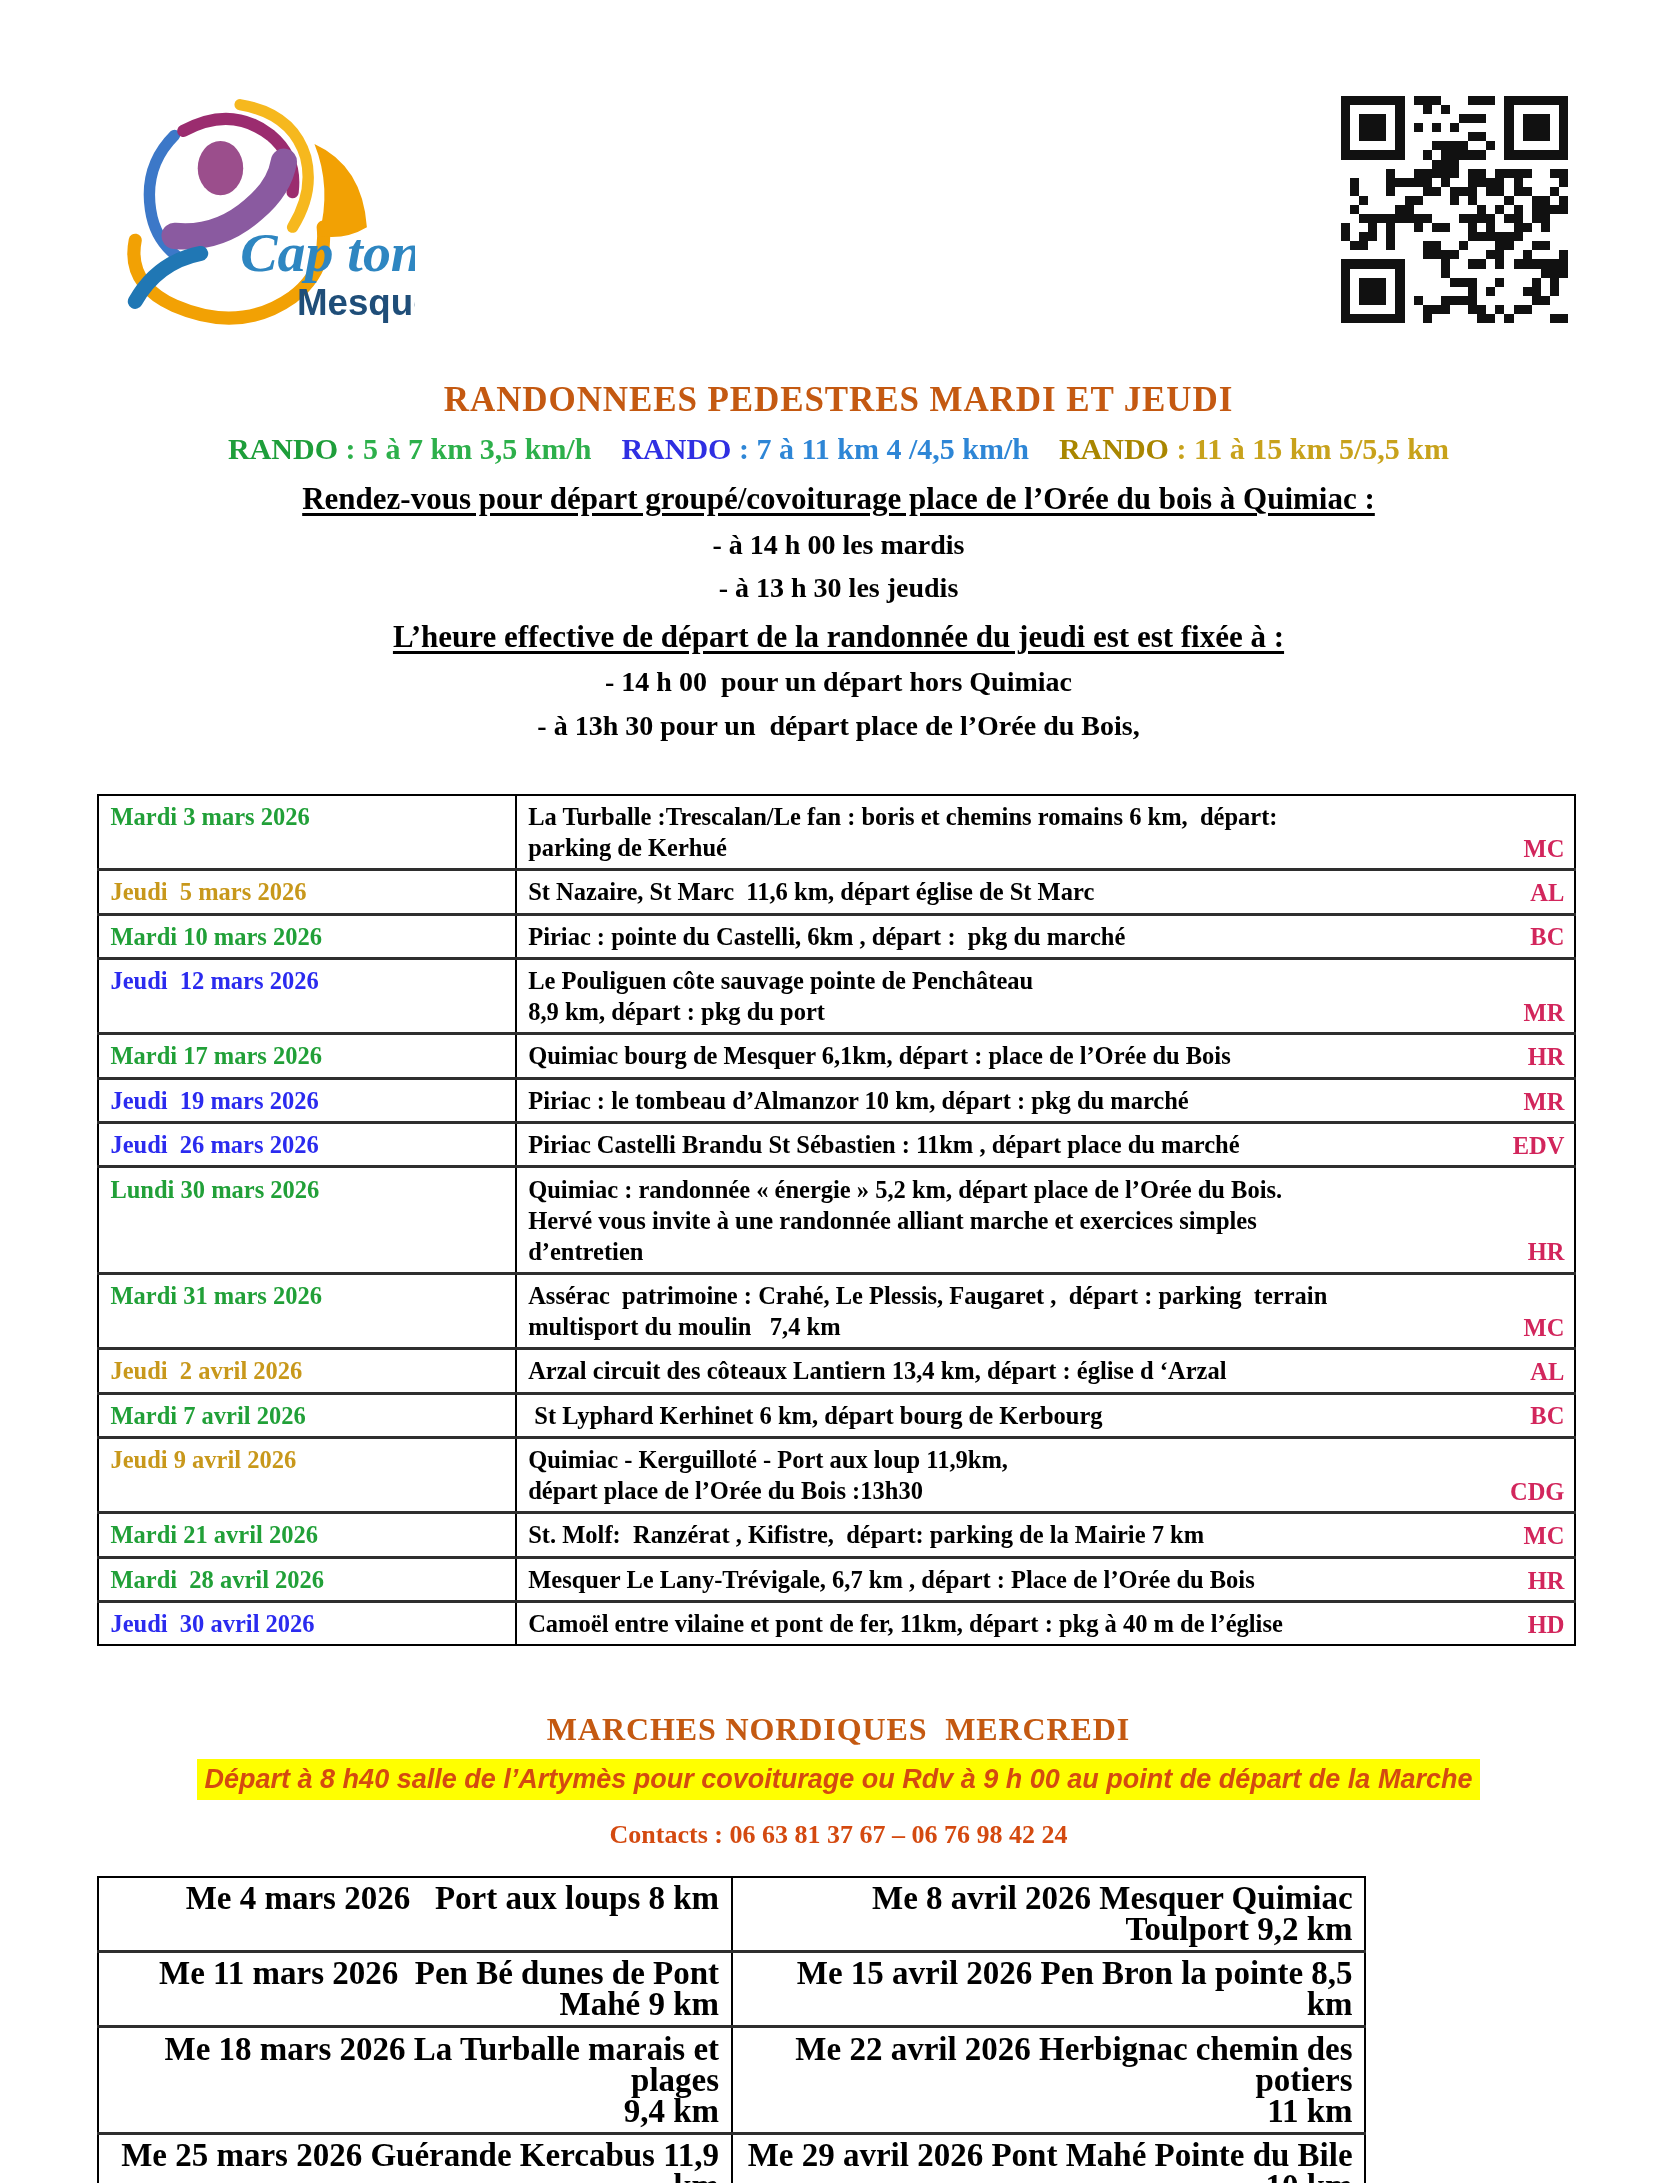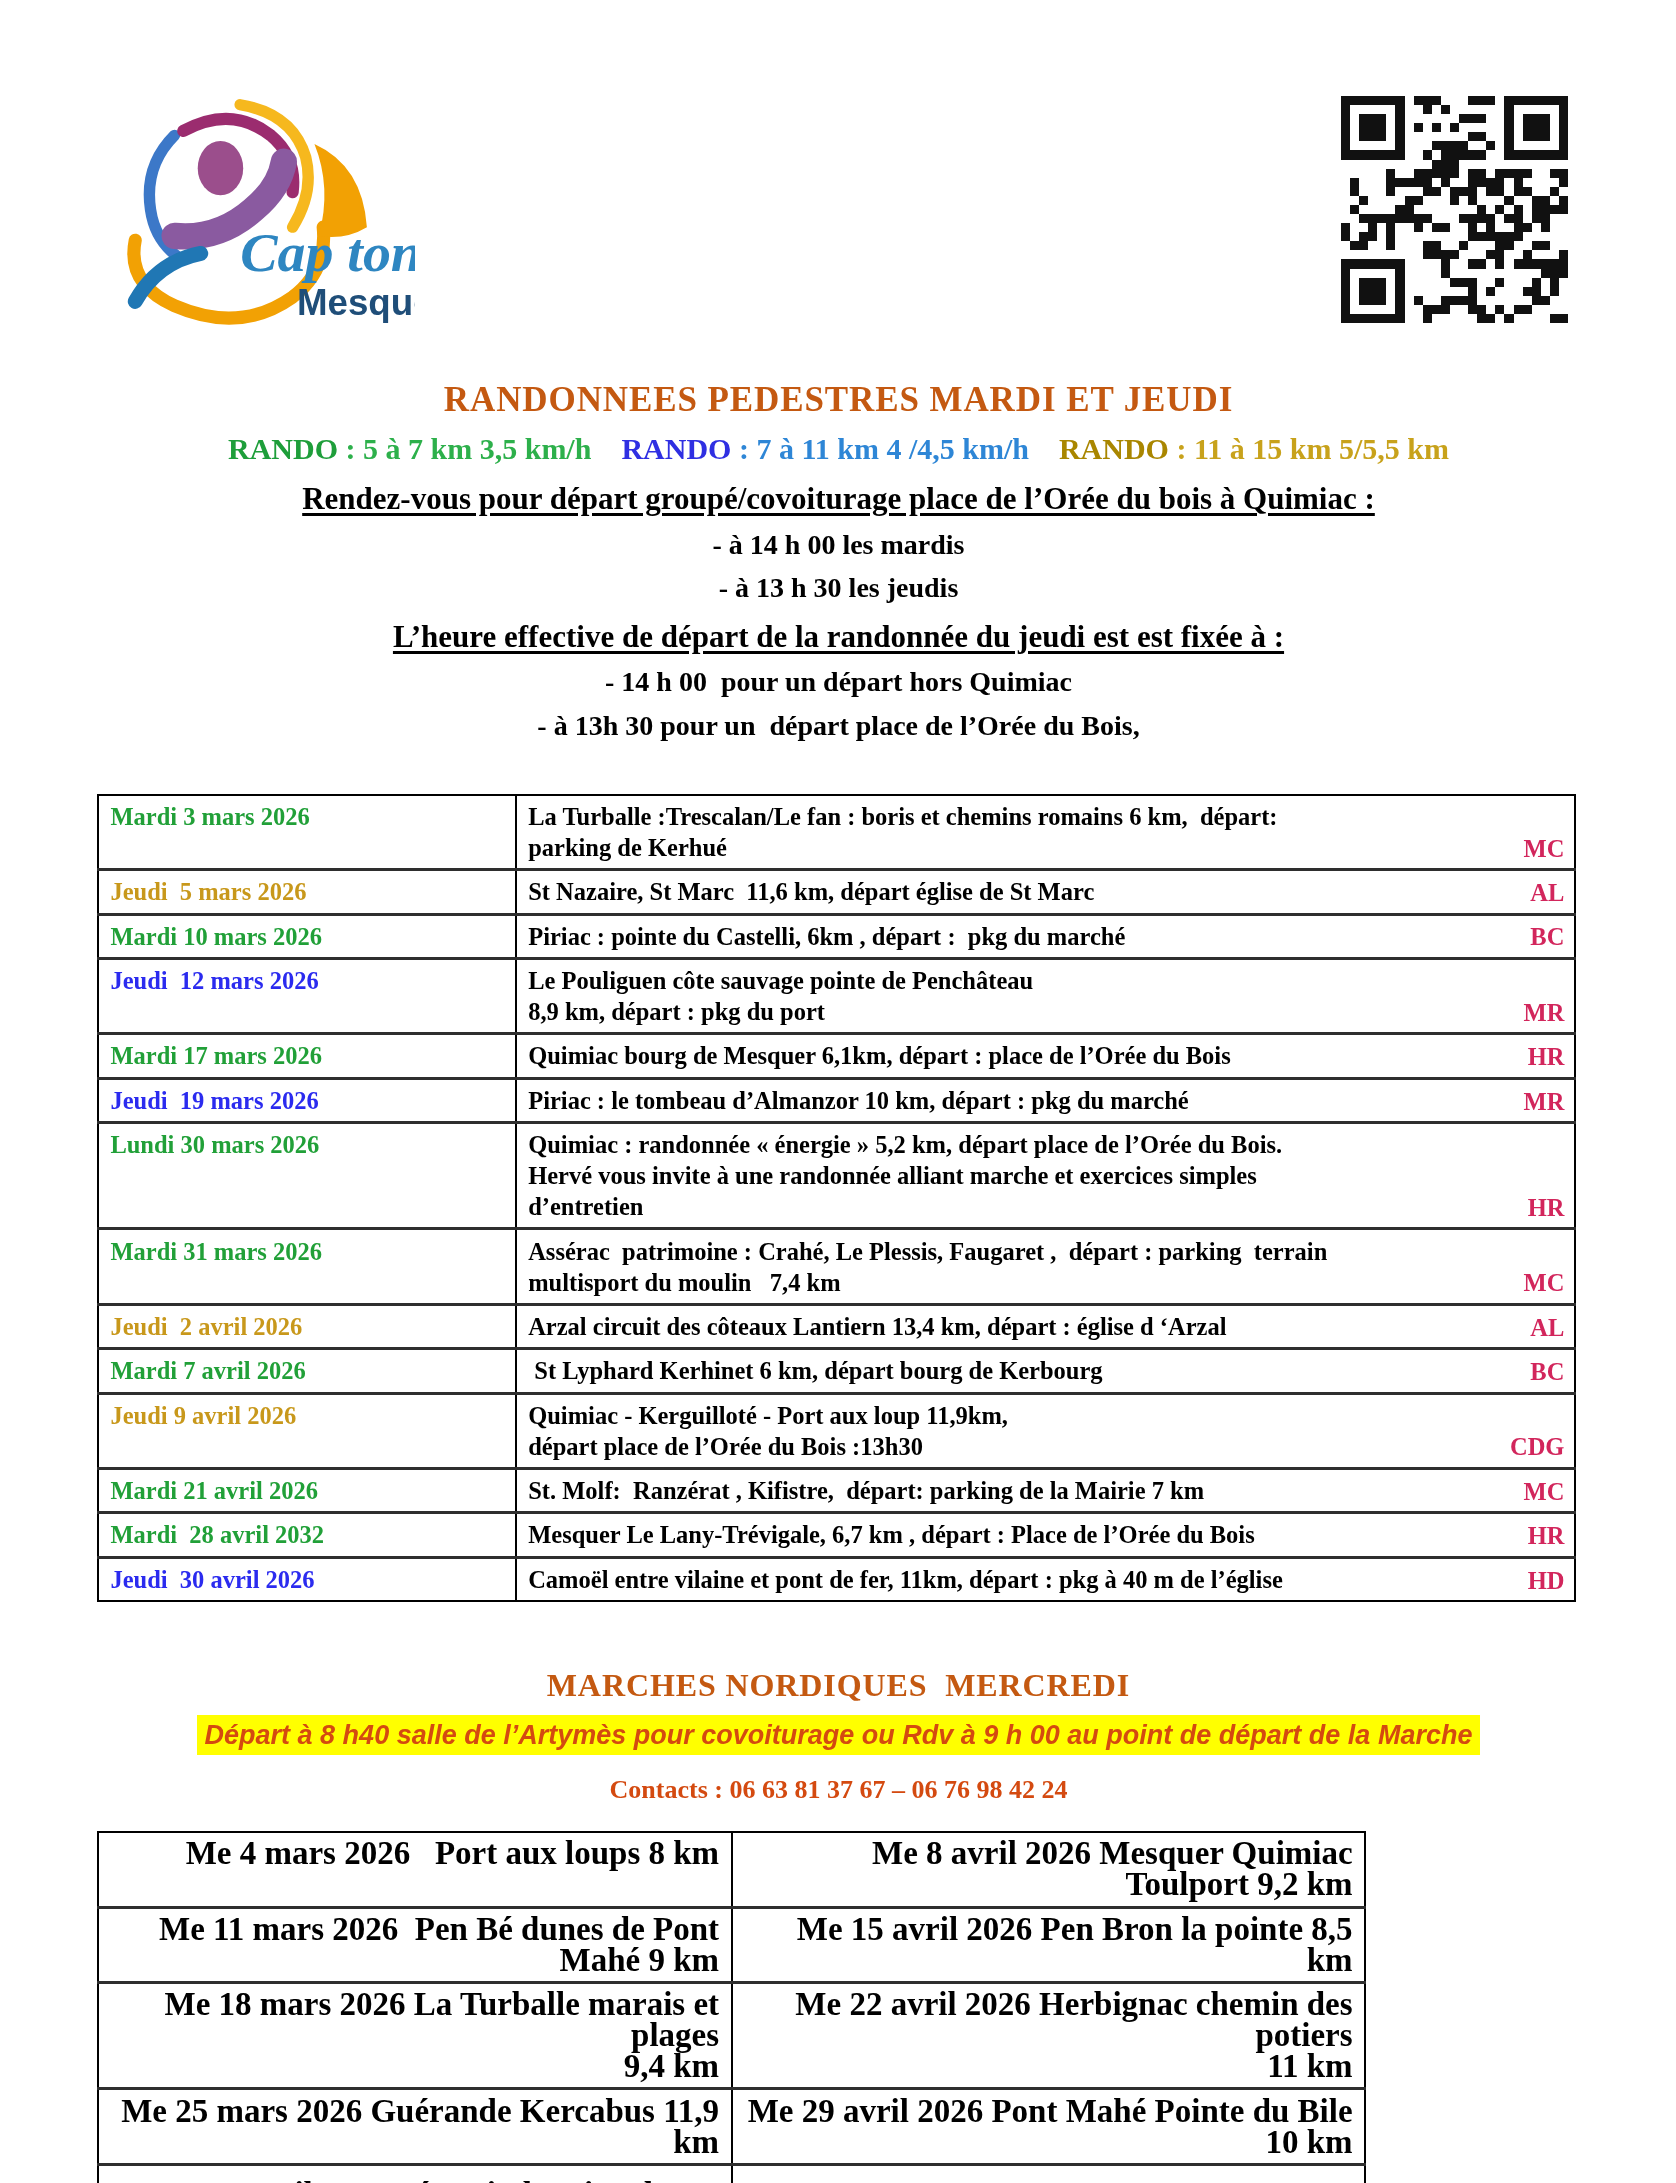--- a/index.html
+++ b/index.html
@@ -487,20 +487,24 @@
         </tr>
         <tr>
           <td class="date-cell c-green">Mardi 17 mars 2026</td>
           <td class="desc-cell"><span class="desc-text">Quimiac bourg de Mesquer 6,1km, départ : place de l’Orée du Bois</span><span class="code">HR</span></td>
         </tr>
         <tr>
           <td class="date-cell c-blue">Jeudi  19 mars 2026</td>
           <td class="desc-cell"><span class="desc-text">Piriac : le tombeau d’Almanzor 10 km, départ : pkg du marché</span><span class="code">MR</span></td>
         </tr>
         <tr>
+          <td class="date-cell c-blue">Jeudi  26 mars 2026</td>
+          <td class="desc-cell"><span class="desc-text">Piriac Castelli Brandu St Sébastien : 11km , départ place du marché</span><span class="code">EDV</span></td>
+        </tr>
+        <tr>
           <td class="date-cell c-green">Lundi 30 mars 2026</td>
           <td class="desc-cell"><span class="desc-text">Quimiac : randonnée « énergie » 5,2 km, départ place de l’Orée du Bois.
 Hervé vous invite à une randonnée alliant marche et exercices simples
 d’entretien</span><span class="code">HR</span></td>
         </tr>
         <tr>
           <td class="date-cell c-green">Mardi 31 mars 2026</td>
           <td class="desc-cell"><span class="desc-text">Assérac  patrimoine : Crahé, Le Plessis, Faugaret ,  départ : parking  terrain
 multisport du moulin   7,4 km</span><span class="code">MC</span></td>
         </tr>
@@ -515,21 +519,21 @@
         <tr>
           <td class="date-cell c-gold">Jeudi 9 avril 2026</td>
           <td class="desc-cell"><span class="desc-text">Quimiac - Kerguilloté - Port aux loup 11,9km,
 départ place de l’Orée du Bois :13h30</span><span class="code">CDG</span></td>
         </tr>
         <tr>
           <td class="date-cell c-green">Mardi 21 avril 2026</td>
           <td class="desc-cell"><span class="desc-text">St. Molf:  Ranzérat , Kifistre,  départ: parking de la Mairie 7 km</span><span class="code">MC</span></td>
         </tr>
         <tr>
-          <td class="date-cell c-green">Mardi  28 avril 2032</td>
+          <td class="date-cell c-green">Mardi  28 avril 2026</td>
           <td class="desc-cell"><span class="desc-text">Mesquer Le Lany-Trévigale, 6,7 km , départ : Place de l’Orée du Bois</span><span class="code">HR</span></td>
         </tr>
         <tr>
           <td class="date-cell c-blue">Jeudi  30 avril 2026</td>
           <td class="desc-cell"><span class="desc-text">Camoël entre vilaine et pont de fer, 11km, départ : pkg à 40 m de l’église</span><span class="code">HD</span></td>
         </tr>
       </tbody>
   </table>
 
   <div class="nordic-title">MARCHES NORDIQUES  MERCREDI</div>

